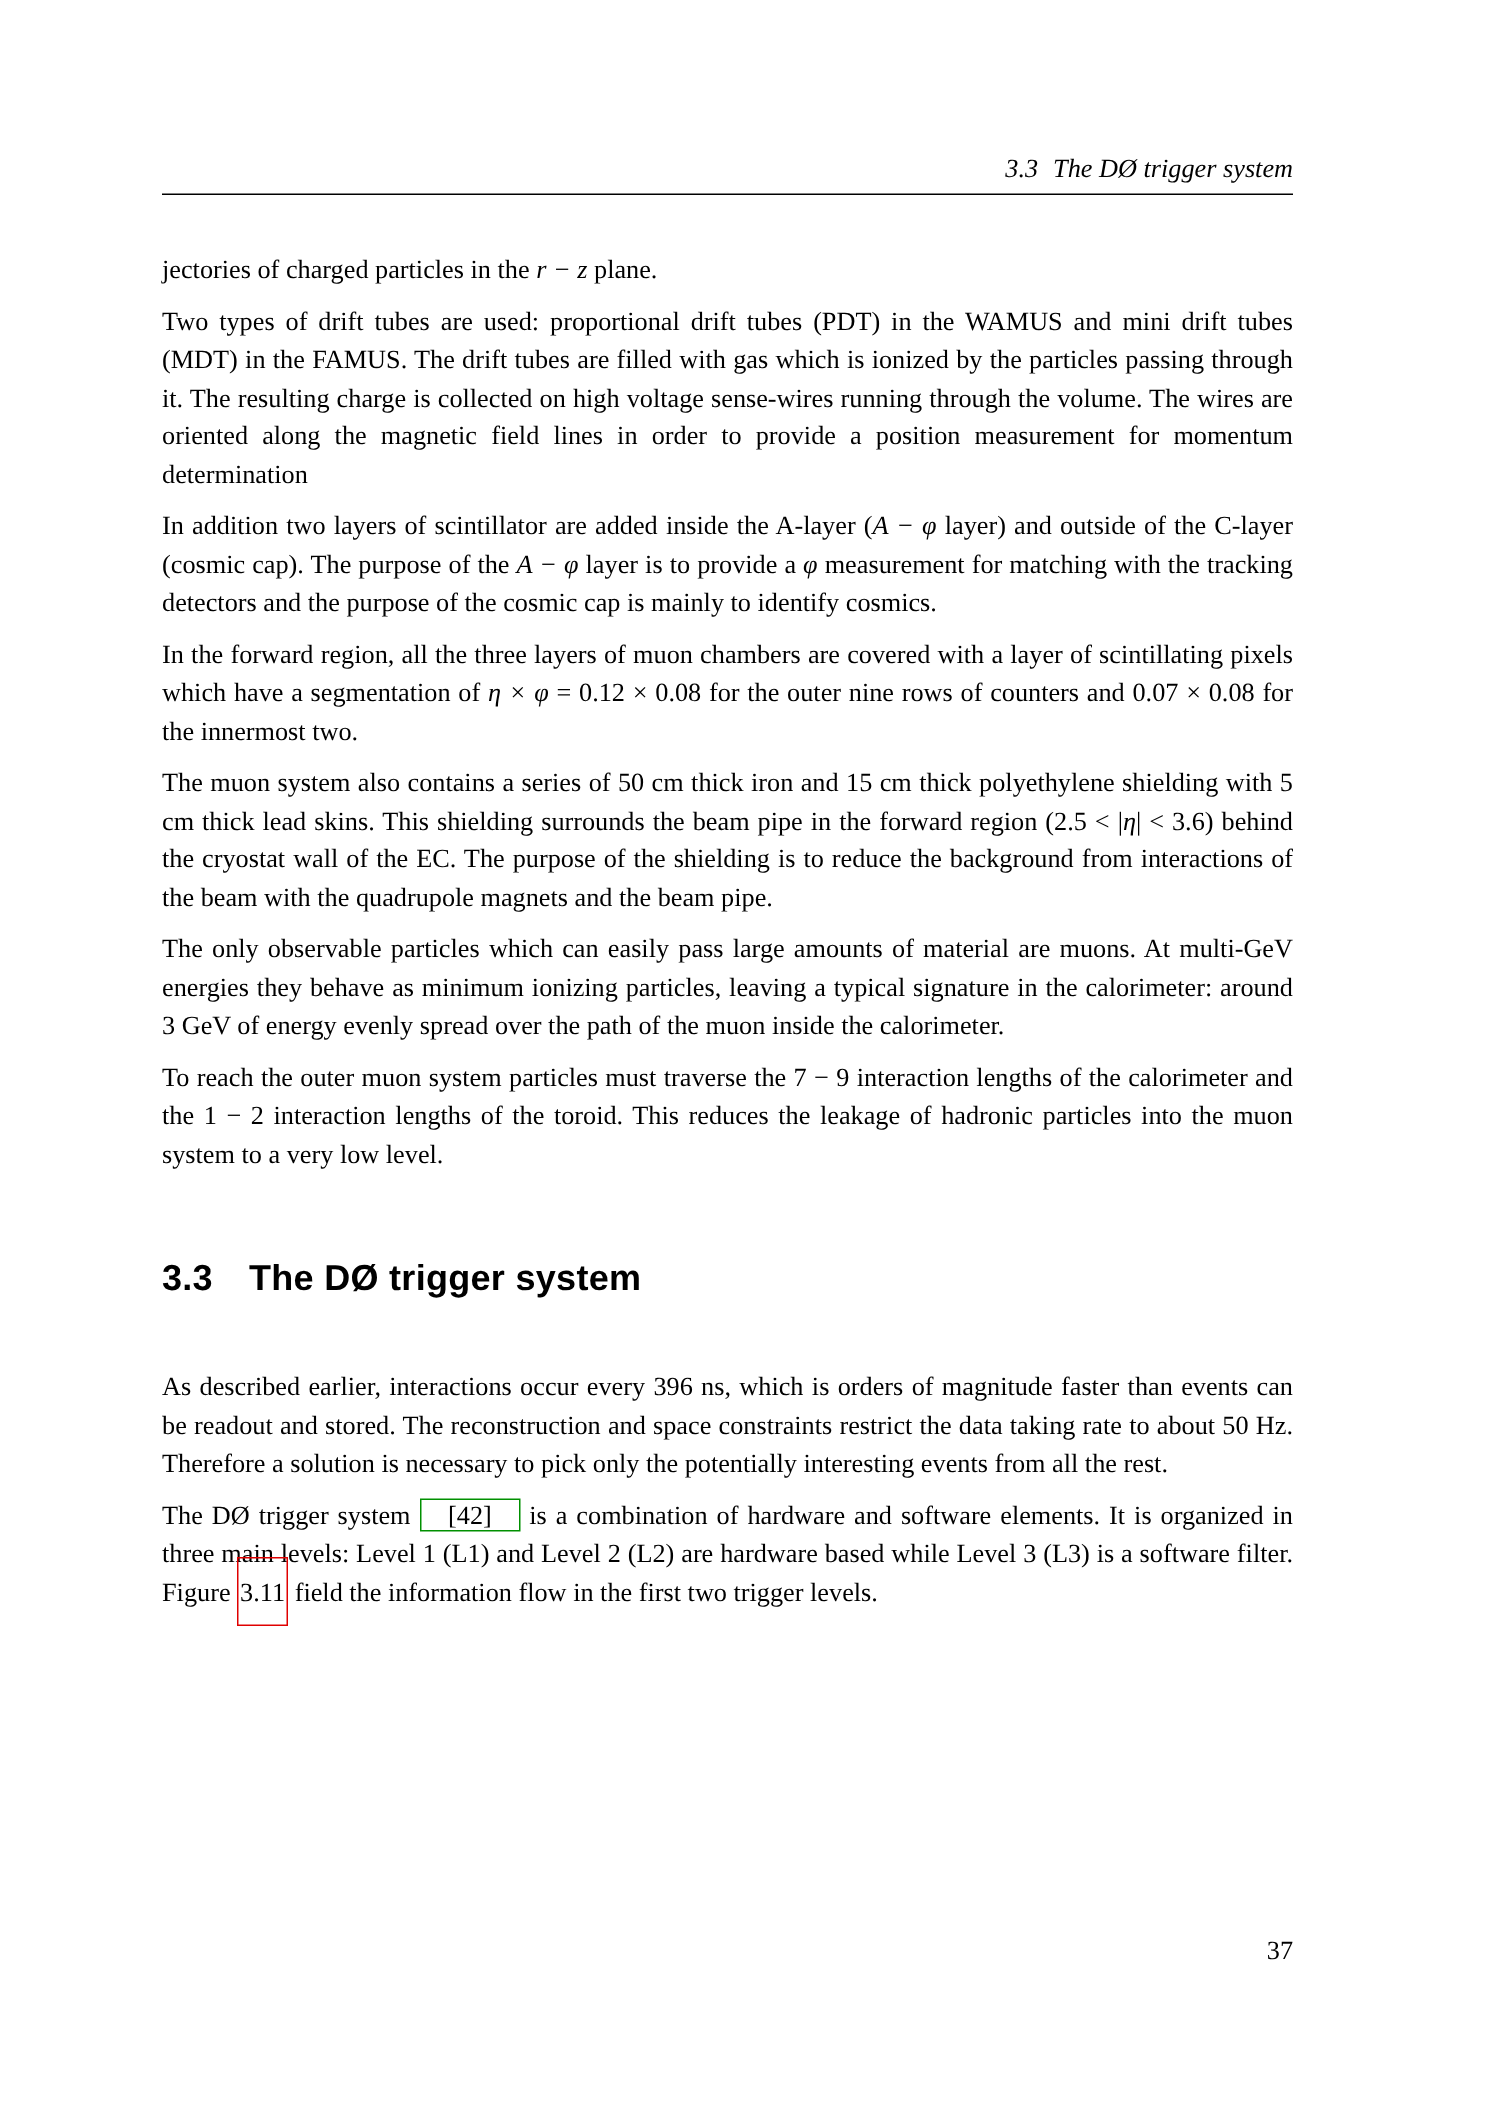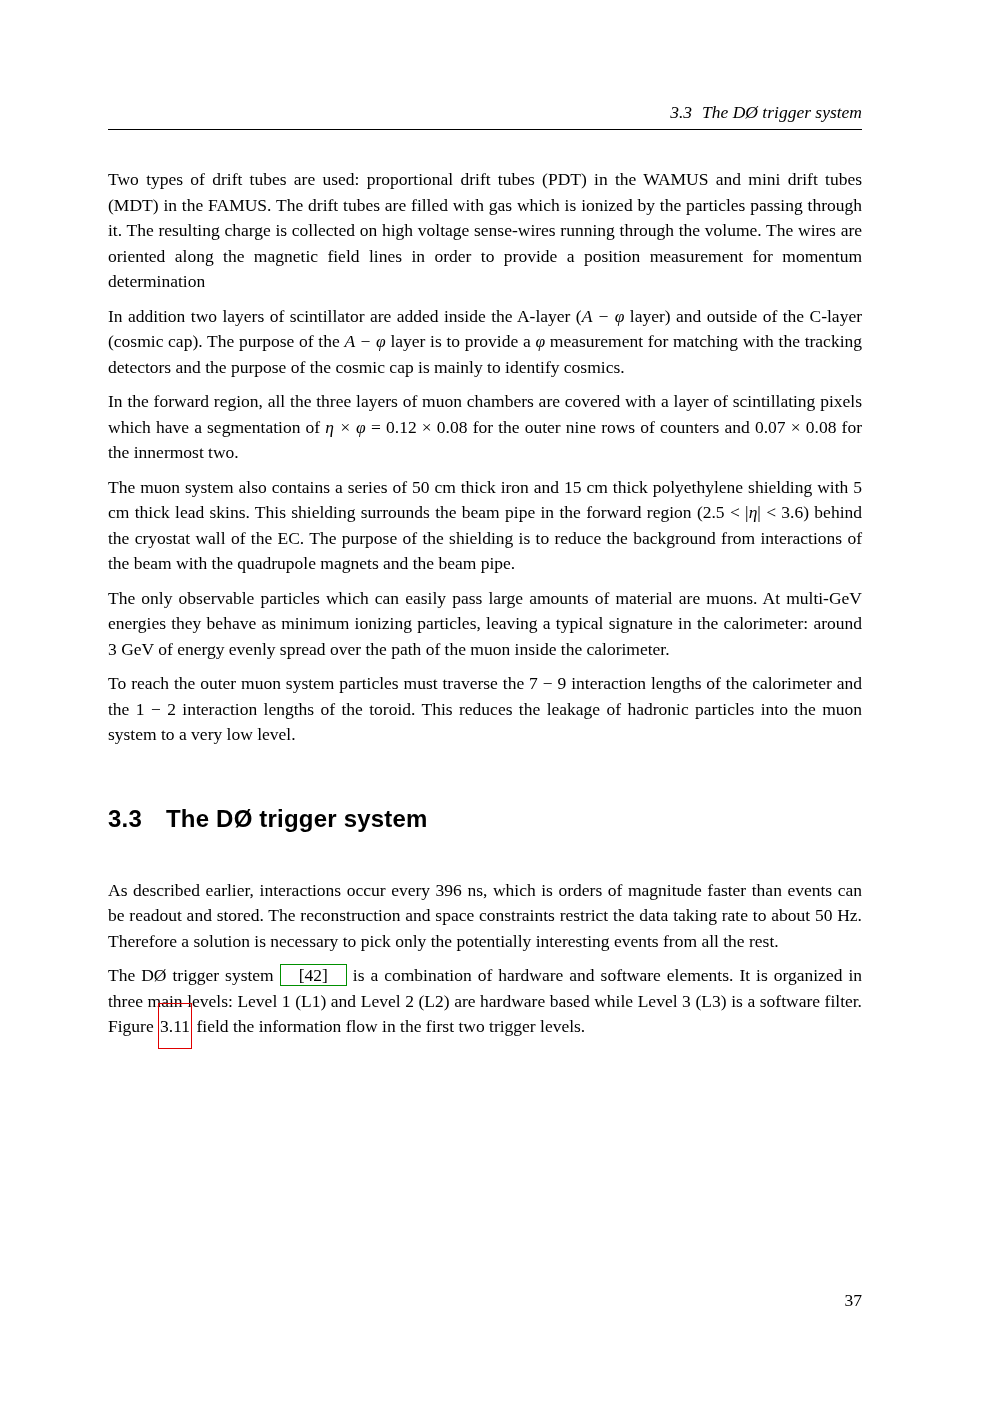--- a/index.html
+++ b/index.html
@@ -65,20 +65,21 @@
 
 <div class="page">
   <div class="margins">
 
     <div class="running-header">
       <span class="hdr-num">3.3</span><span>The DØ trigger system</span>
     </div>
     <div class="header-rule"></div>
 
     <div class="content" id="content-top">
+        <p class="para"><span>jectories of charged particles in the </span><span class="math">r − z</span><span> plane.</span></p>
         <p class="para"><span>Two types of drift tubes are used: proportional drift tubes (PDT) in the WAMUS and mini drift tubes (MDT) in the FAMUS. The drift tubes are filled with gas which is ionized by the particles passing through it. The resulting charge is collected on high voltage sense-wires running through the volume. The wires are oriented along the magnetic field lines in order to provide a position measurement for momentum determination</span></p>
         <p class="para"><span>In addition two layers of scintillator are added inside the A-layer (</span><span class="math">A − φ</span><span> layer) and outside of the C-layer (cosmic cap). The purpose of the </span><span class="math">A − φ</span><span> layer is to provide a </span><span class="math">φ</span><span> measurement for matching with the tracking detectors and the purpose of the cosmic cap is mainly to identify cosmics.</span></p>
         <p class="para"><span>In the forward region, all the three layers of muon chambers are covered with a layer of scintillating pixels which have a segmentation of </span><span class="math">η × φ</span><span> = 0.12 × 0.08 for the outer nine rows of counters and 0.07 × 0.08 for the innermost two.</span></p>
         <p class="para"><span>The muon system also contains a series of 50 cm thick iron and 15 cm thick polyethylene shielding with 5 cm thick lead skins. This shielding surrounds the beam pipe in the forward region (2.5 &lt; |</span><span class="math">η</span><span>| &lt; 3.6) behind the cryostat wall of the EC. The purpose of the shielding is to reduce the background from interactions of the beam with the quadrupole magnets and the beam pipe.</span></p>
         <p class="para"><span>The only observable particles which can easily pass large amounts of material are muons. At multi-GeV energies they behave as minimum ionizing particles, leaving a typical signature in the calorimeter: around 3 GeV of energy evenly spread over the path of the muon inside the calorimeter.</span></p>
         <p class="para"><span>To reach the outer muon system particles must traverse the 7 − 9 interaction lengths of the calorimeter and the 1 − 2 interaction lengths of the toroid. This reduces the leakage of hadronic particles into the muon system to a very low level.</span></p>
       </div>
 
     <h2 class="section-heading">
       <span class="sec-num">3.3</span><span>The DØ trigger system</span>

